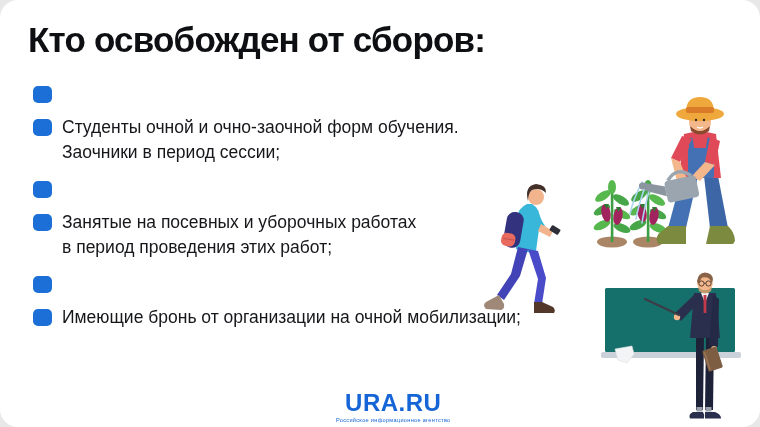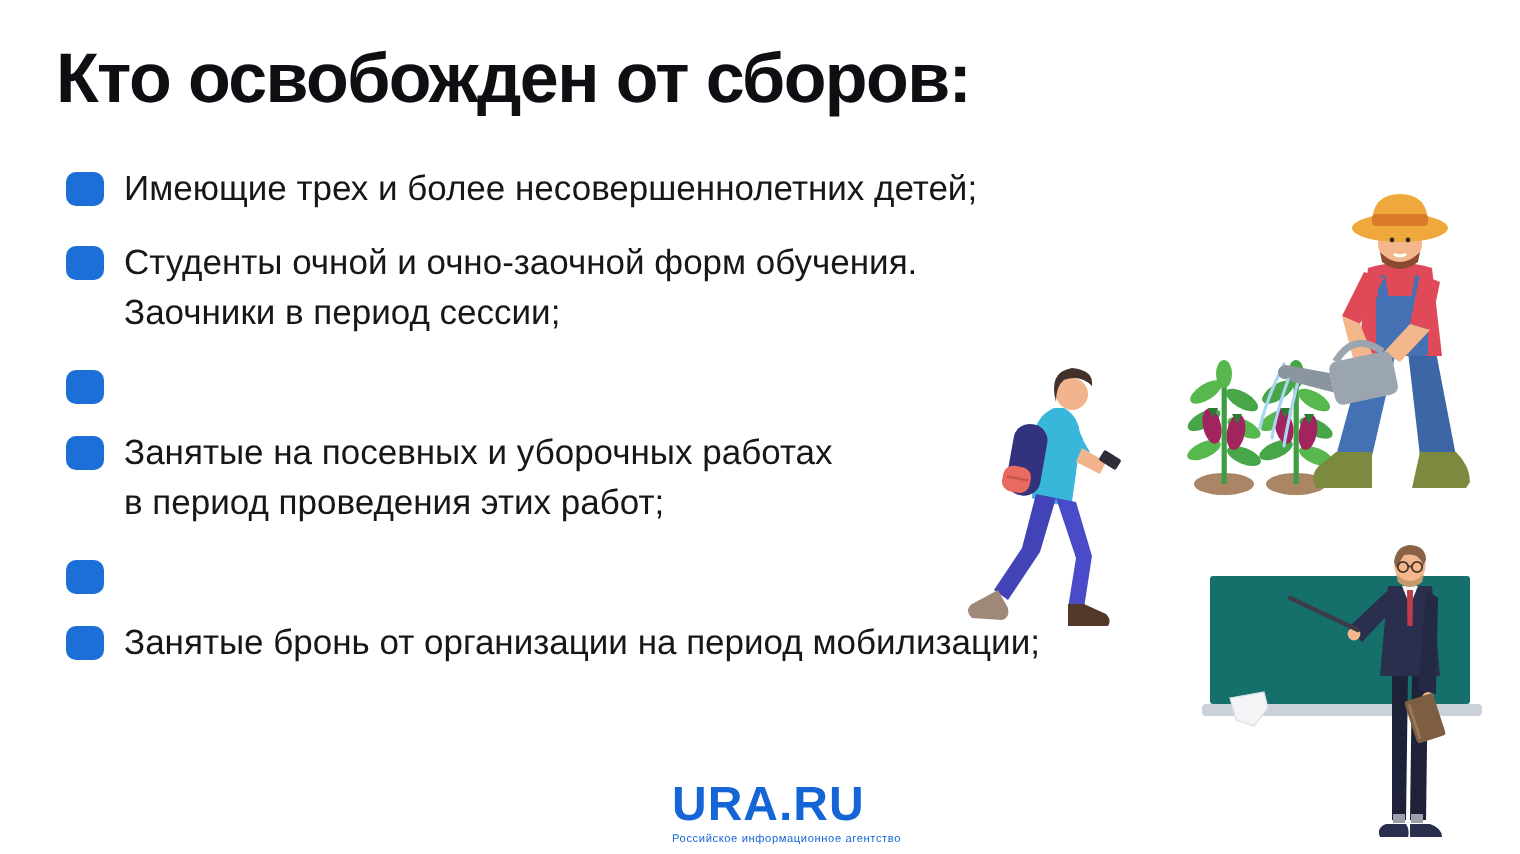--- a/index.html
+++ b/index.html
@@ -3,20 +3,21 @@
 <meta charset="utf-8">
 <style>
   * { margin: 0; padding: 0; box-sizing: border-box; }
   html, body { background: #e8e8e8; }
   .canvas {
     position: relative;
     width: 760px; height: 427px;
     background: #ffffff;
     overflow: hidden;
     font-family: "Liberation Sans", "DejaVu Sans", sans-serif;
+    border-radius: 18px;
   }
   .title {
     position: absolute;
     left: 28px; top: 20px;
     font-size: 35px;
     font-weight: 700;
     letter-spacing: -0.8px;
     color: #0e0f12;
     white-space: nowrap;
   }
@@ -49,60 +50,60 @@
     position: absolute;
     left: 336px; top: 391px;
     text-align: left;
   }
   .logo-word {
     font-size: 24px;
     font-weight: 700;
     letter-spacing: 0.5px;
     color: #1565d6;
     line-height: 1;
+    text-align: center;
   }
   .logo-tag {
     margin-top: 2px;
     font-size: 5.6px;
     letter-spacing: 0.3px;
     color: #1565d6;
     white-space: nowrap;
   }
 </style>
 </head>
 <body>
 
 <div class="canvas">
 
   <h1 class="title">Кто освобожден от сборов:</h1>
 
   <div class="list">
     <div class="item">
       <span class="bullet"></span>
-      <div class="item-text">Имеющие трех и более несовершеннолетних детей;</div>
     </div>
     <div class="item">
       <span class="bullet"></span>
       <div class="item-text">Студенты очной и очно-заочной форм обучения.
 Заочники в период сессии;</div>
     </div>
     <div class="item">
       <span class="bullet"></span>
     </div>
     <div class="item">
       <span class="bullet"></span>
       <div class="item-text">Занятые на посевных и уборочных работах
 в период проведения этих работ;</div>
     </div>
     <div class="item">
       <span class="bullet"></span>
     </div>
     <div class="item">
       <span class="bullet"></span>
-      <div class="item-text">Занятые бронь от организации на период мобилизации;</div>
+      <div class="item-text">Имеющие бронь от организации на очной мобилизации;</div>
     </div>
   </div>
 
   <div class="illus" style="left:478px; top:176px; width:110px; height:150px;">
     <svg width="110" height="150" viewBox="0 0 110 150">
 
       <circle cx="58" cy="21" r="8" fill="#F2B48C"></circle>
       <path d="M50,25 Q46,10 58,8 Q69,9 68,17 Q62,11 54,14 Q50,17 50,25 Z" fill="#43302A"></path>
 
       <path d="M49,28 Q40,32 39,42 L38,73 Q48,78 58,75 L62,46 Q63,33 54,28 Z" fill="#39B7DB"></path>

